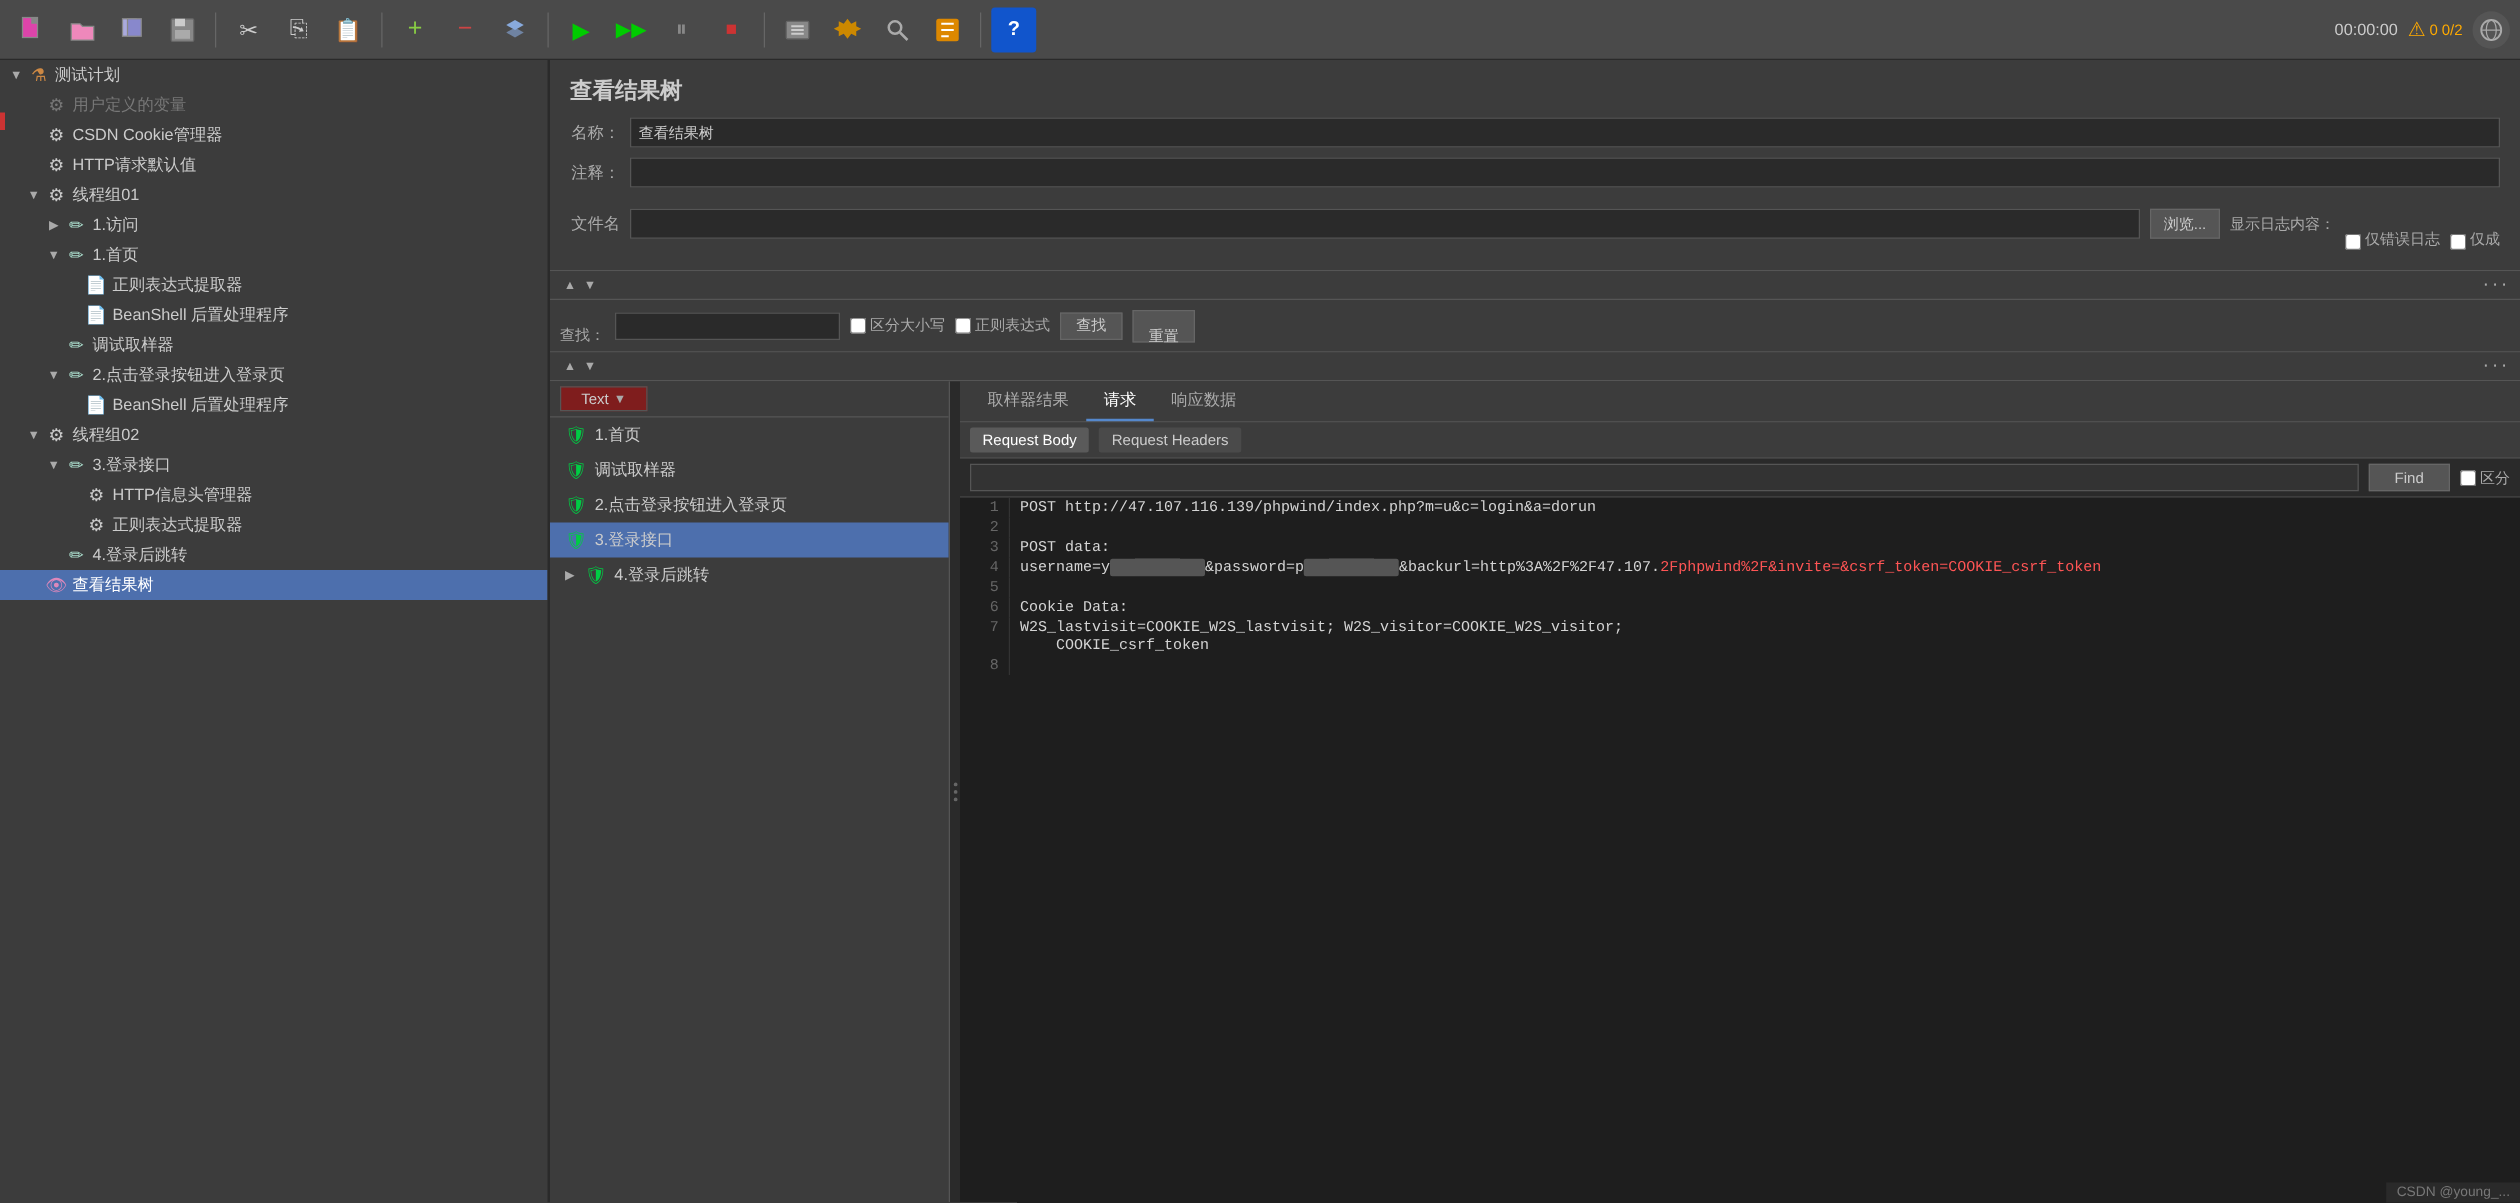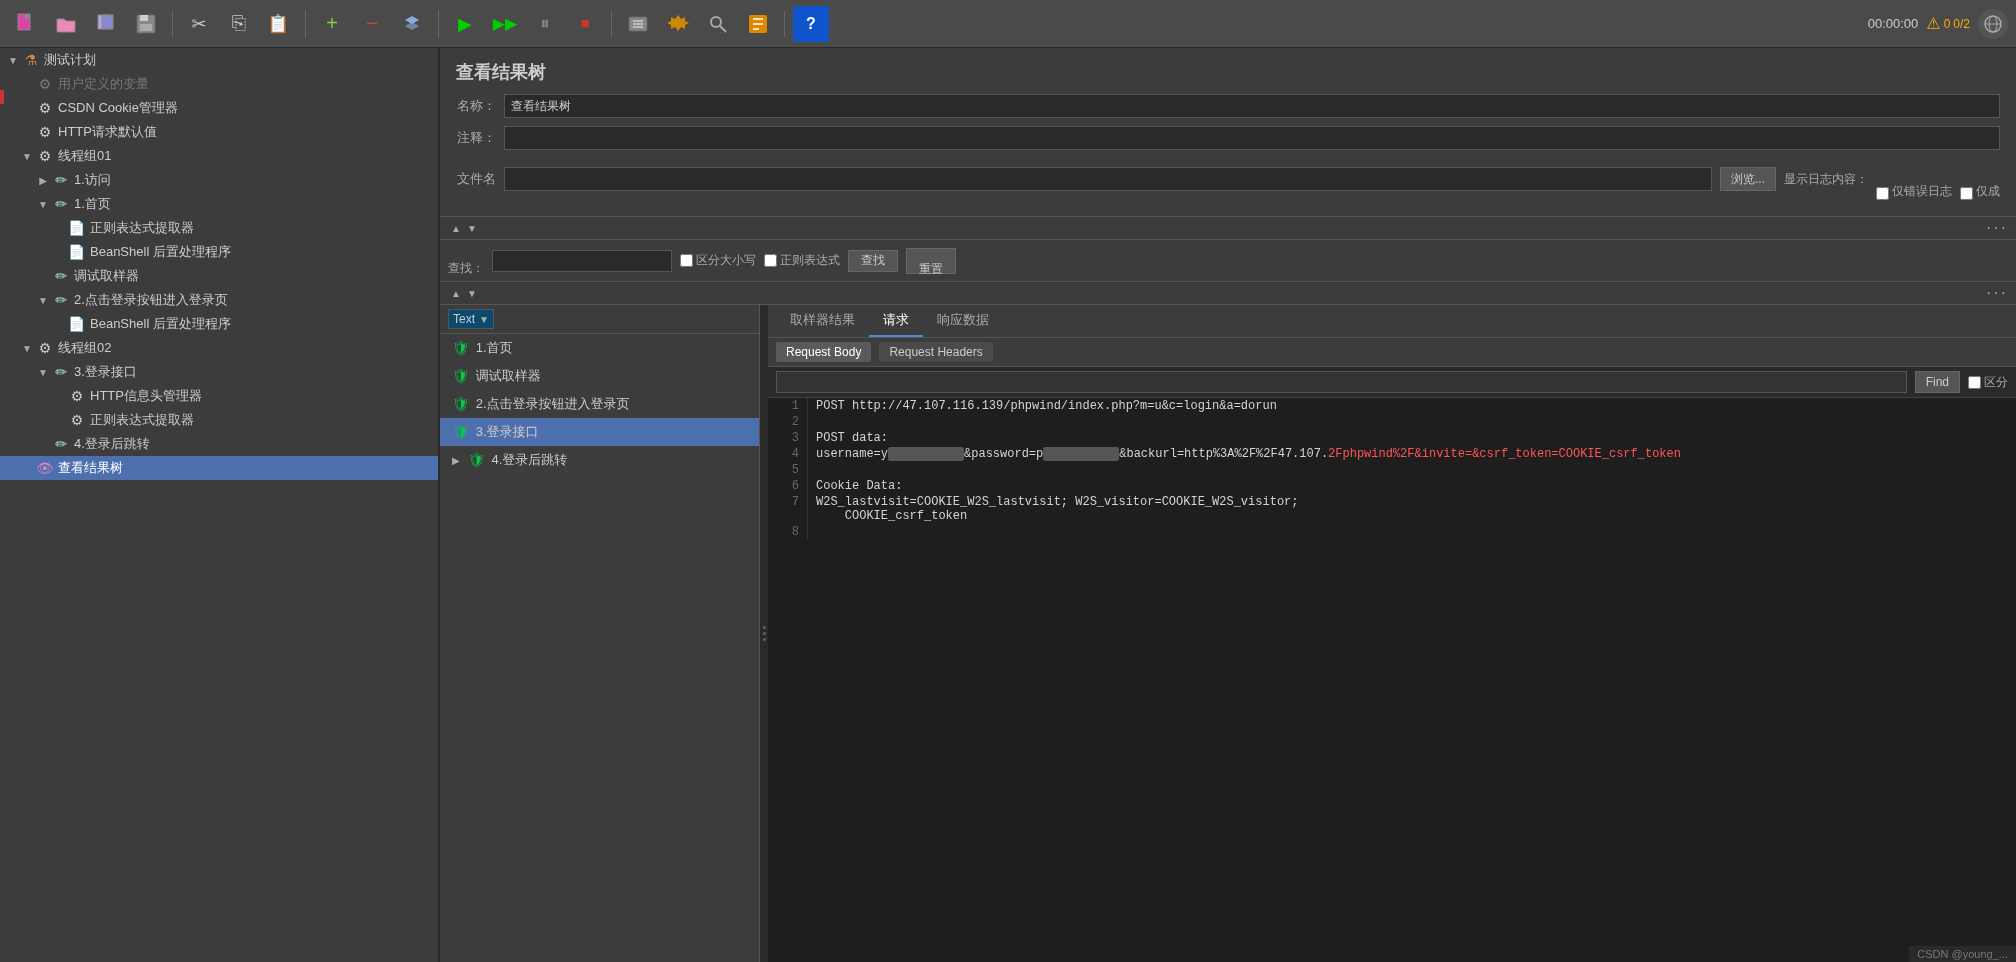--- a/index.html
+++ b/index.html
@@ -294,23 +294,23 @@
     .results-top {
       display: flex;
       align-items: center;
       padding: 4px 8px;
       border-bottom: 1px solid #555;
     }
     .results-dropdown {
       display: flex;
       align-items: center;
       gap: 4px;
-      background: #0c4a6e;
+      background: #7f1d1d;
       border: 1px solid #555;
-      padding: 2px 4px;
+      padding: 2px 16px;
       cursor: pointer;
       font-size: 12px;
       color: #ccc;
     }
     .results-dropdown .arrow { font-size: 10px; color: #aaa; }
 
     .result-item {
       display: flex;
       align-items: center;
       padding: 5px 12px;
@@ -395,21 +395,21 @@
       flex: 1;
       height: 22px;
       background: #333;
       border: 1px solid #555;
       color: #ccc;
       padding: 0 6px;
       font-size: 12px;
     }
     .btn-code-find {
       height: 22px;
-      padding: 0 10px;
+      padding: 0 20px;
       background: #555;
       border: 1px solid #666;
       color: #ccc;
       cursor: pointer;
       font-size: 12px;
     }
     .code-check {
       display: flex;
       align-items: center;
       gap: 3px;

